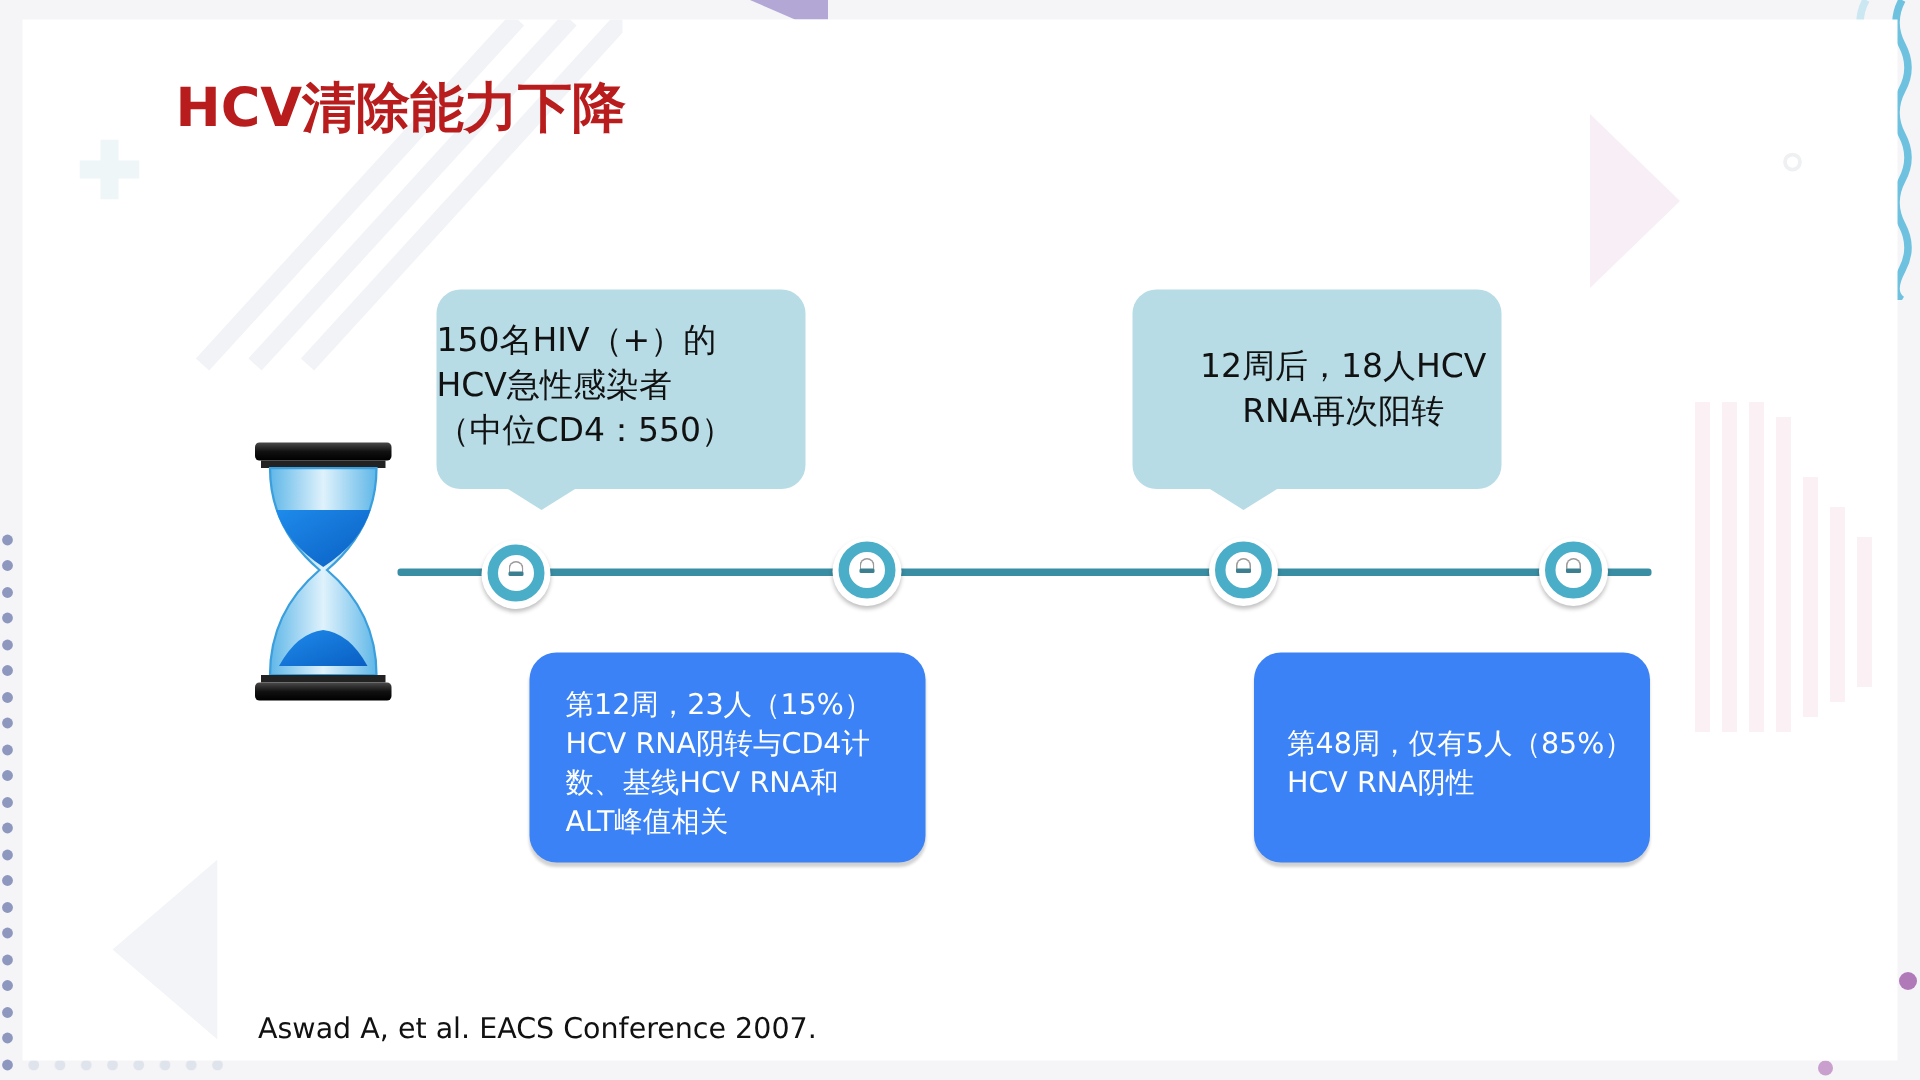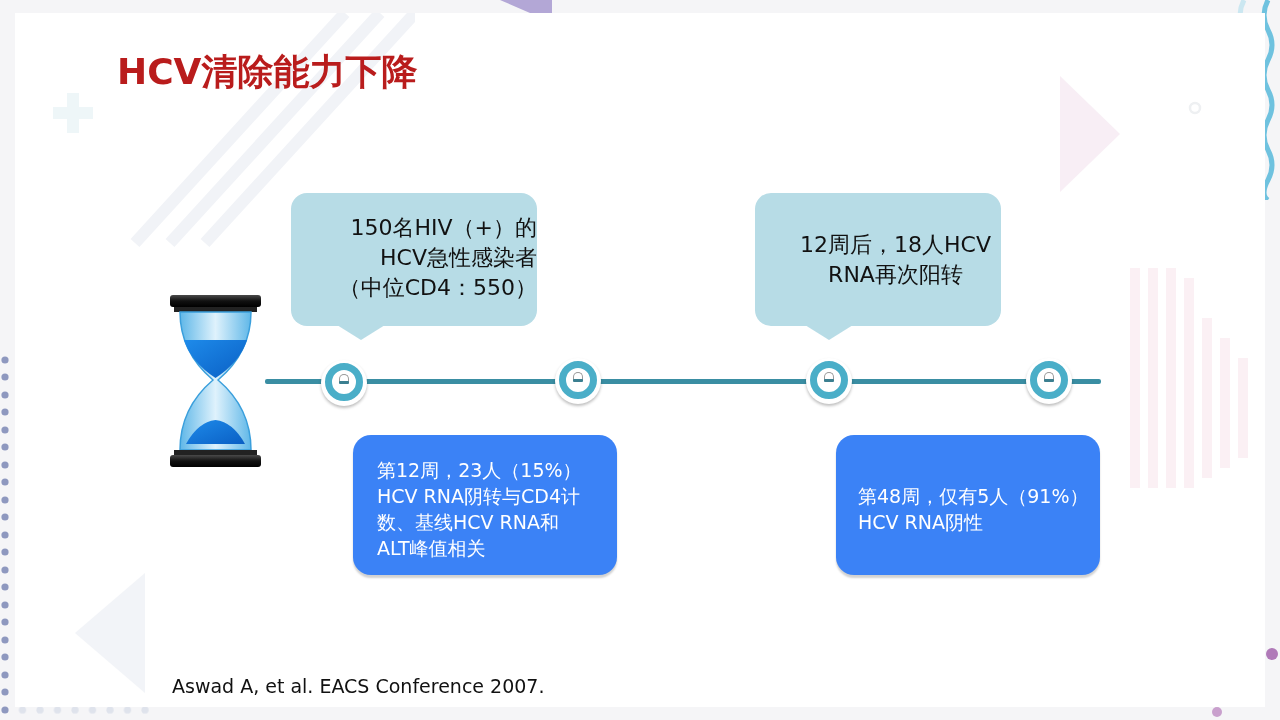--- a/index.html
+++ b/index.html
@@ -189,21 +189,21 @@
     </div>
 </div>
 <div class="node" style="left:1026px;top:358px;">
   <div class="ring">
       <div class="arc"></div>
       <div class="bar"></div>
     </div>
 </div>
 
 <div class="bubble-top" style="left:291px;top:193px;width:246px;height:133px;">
-  <div class="btext" style="left:0;top:20px;width:246px;text-align:right;">150名HIV（+）的
+  <div class="btext" style="left:0;top:20px;width:246px;text-align:left;">150名HIV（+）的
 HCV急性感染者
 （中位CD4：550）</div>
   <div class="tail" style="left:46px;"></div>
 </div>
 <div class="bubble-top" style="left:755px;top:193px;width:246px;height:133px;">
   <div class="btext" style="left:16px;top:37px;width:225px;text-align:center;margin-left:12px;">12周后，18人HCV
 RNA再次阳转</div>
   <div class="tail" style="left:50px;"></div>
 </div>
 
@@ -213,17 +213,17 @@
   </svg>
   <div class="btext" style="left:24px;top:22px;width:240px;">第12周，23人（15%）
 HCV RNA阴转与CD4计
 数、基线HCV RNA和
 ALT峰值相关</div>
 </div>
 <div class="bubble-bottom" style="left:836px;top:435px;width:264px;height:140px;">
   <svg class="tail" style="left:160px;top:-14px;" width="60" height="16">
     <polygon points="0,16 55,0 60,16" fill="#4aaac4"></polygon>
   </svg>
-  <div class="btext" style="left:22px;top:48px;width:240px;">第48周，仅有5人（91%）
+  <div class="btext" style="left:22px;top:48px;width:240px;">第48周，仅有5人（85%）
 HCV RNA阴性</div>
 </div>
 
 <div class="citation">Aswad A, et al. EACS Conference 2007.</div>
 
 </body></html>

